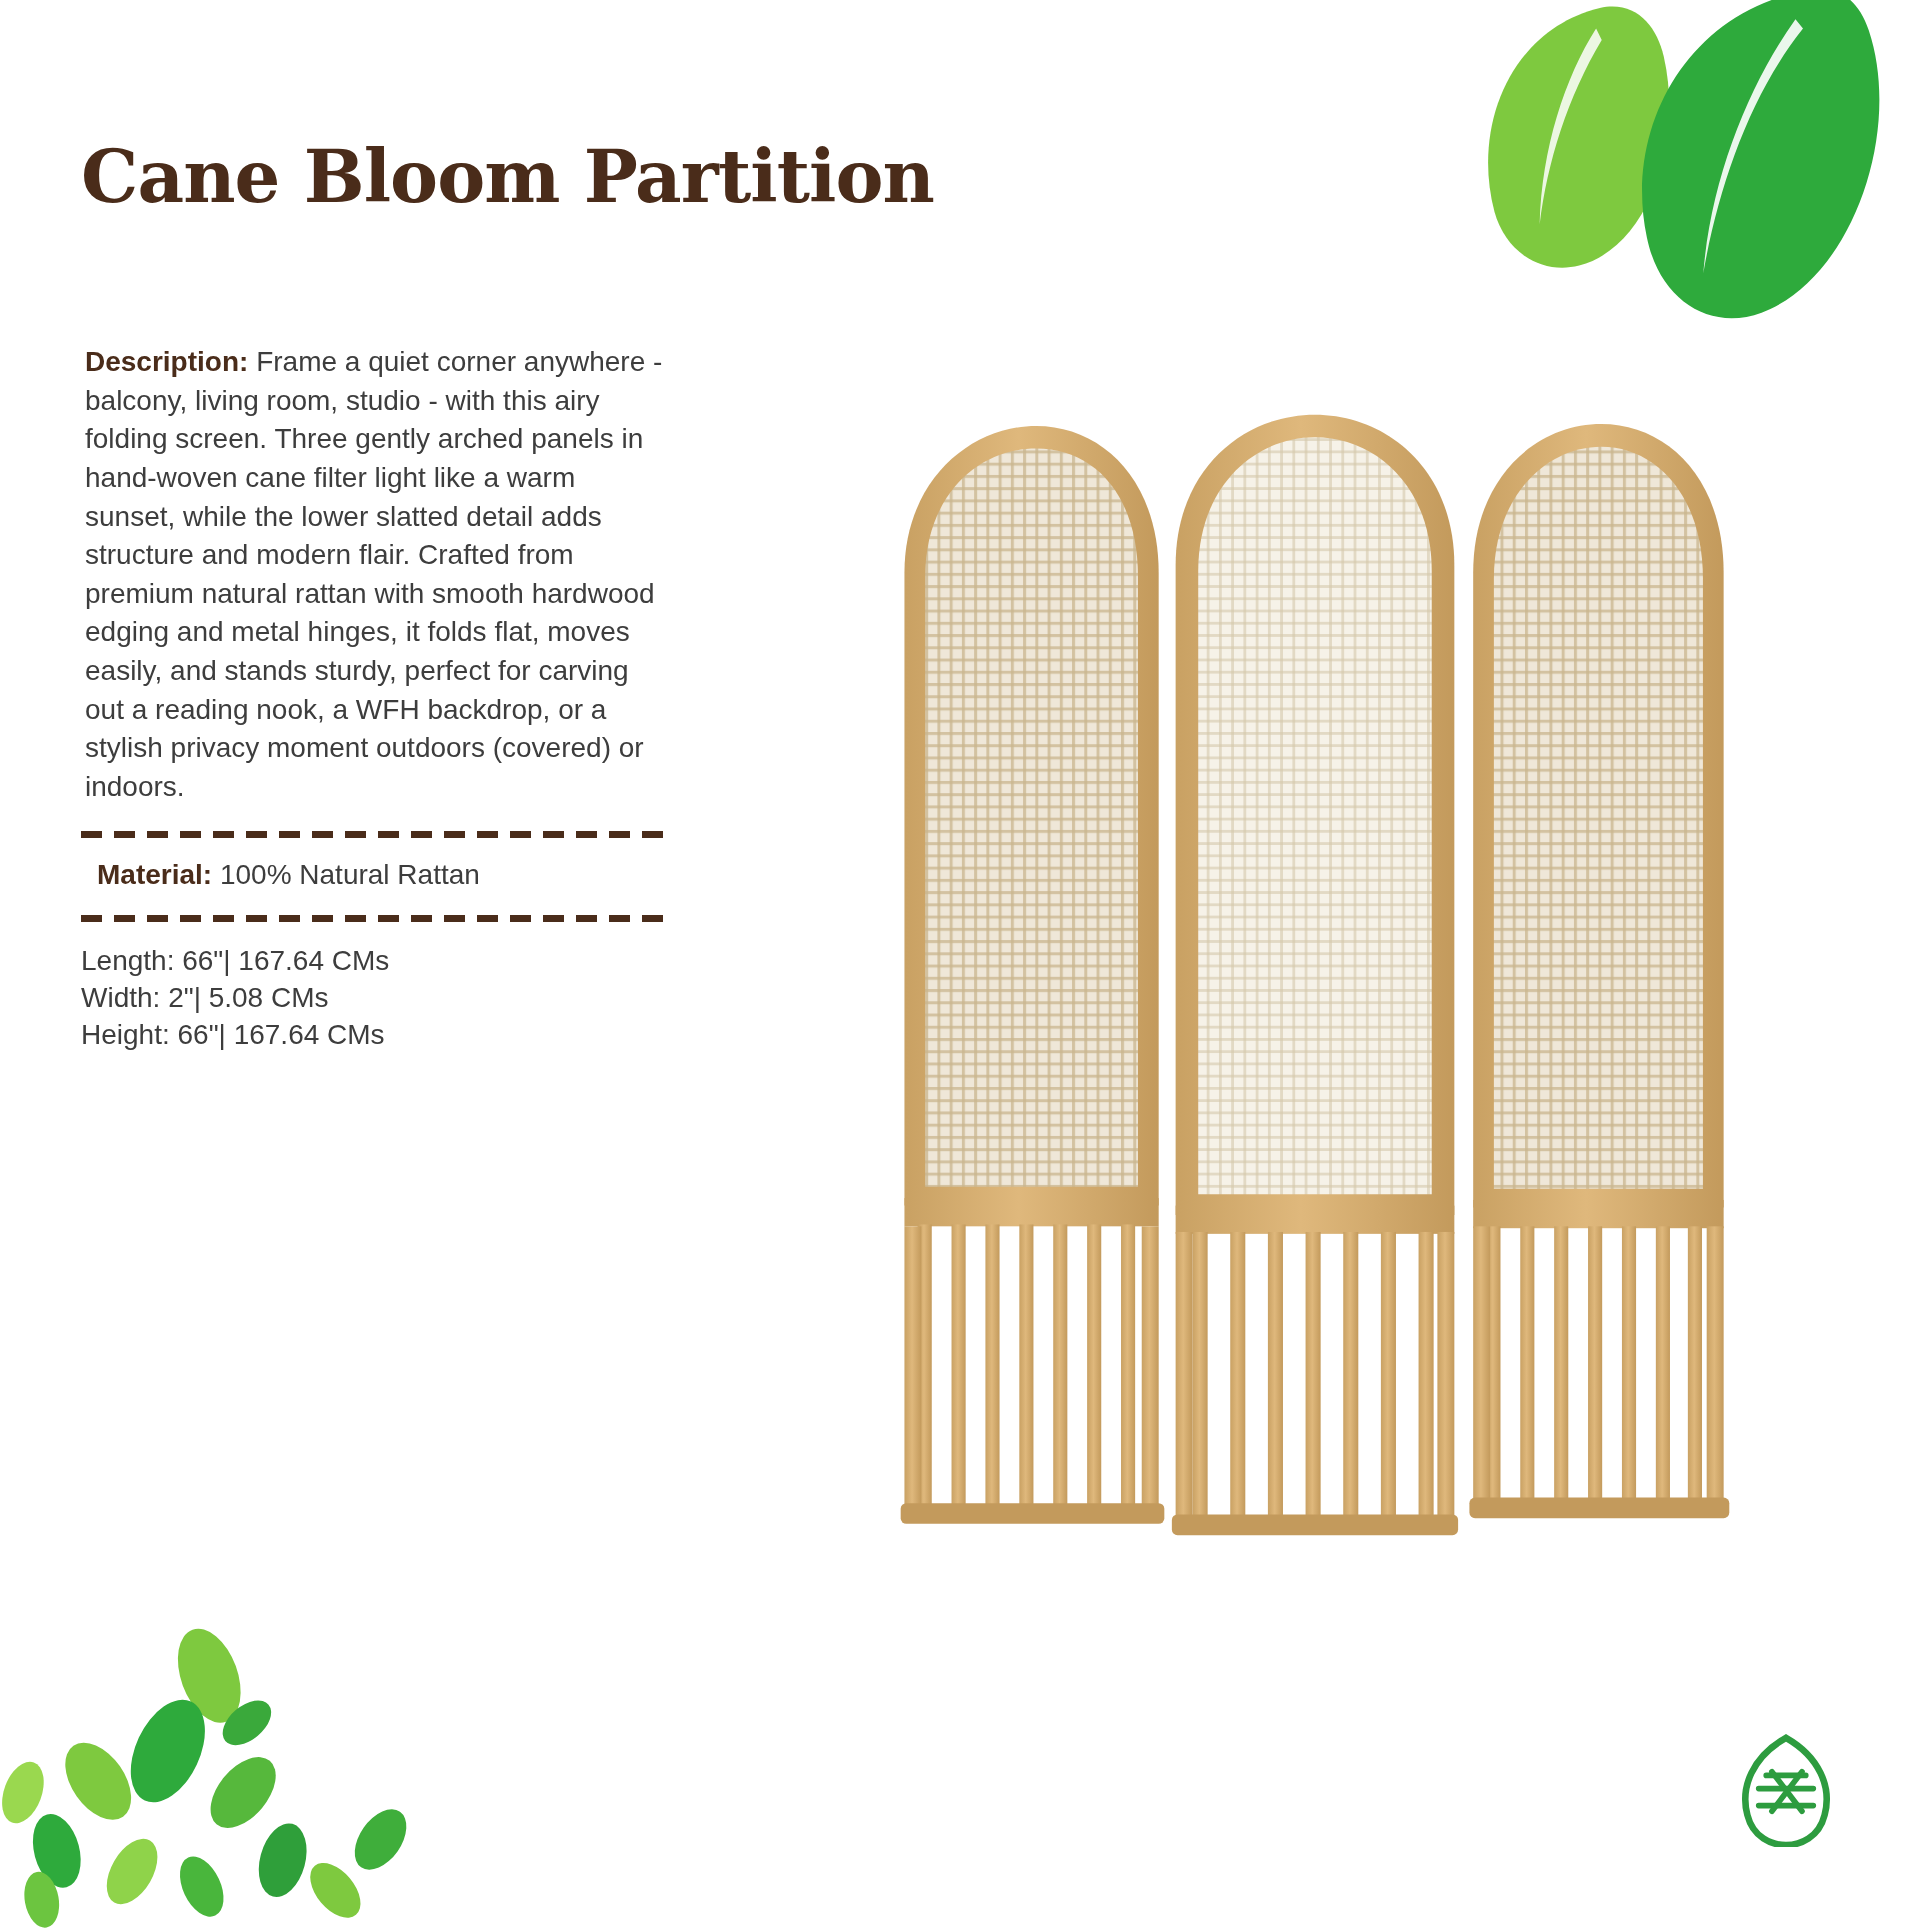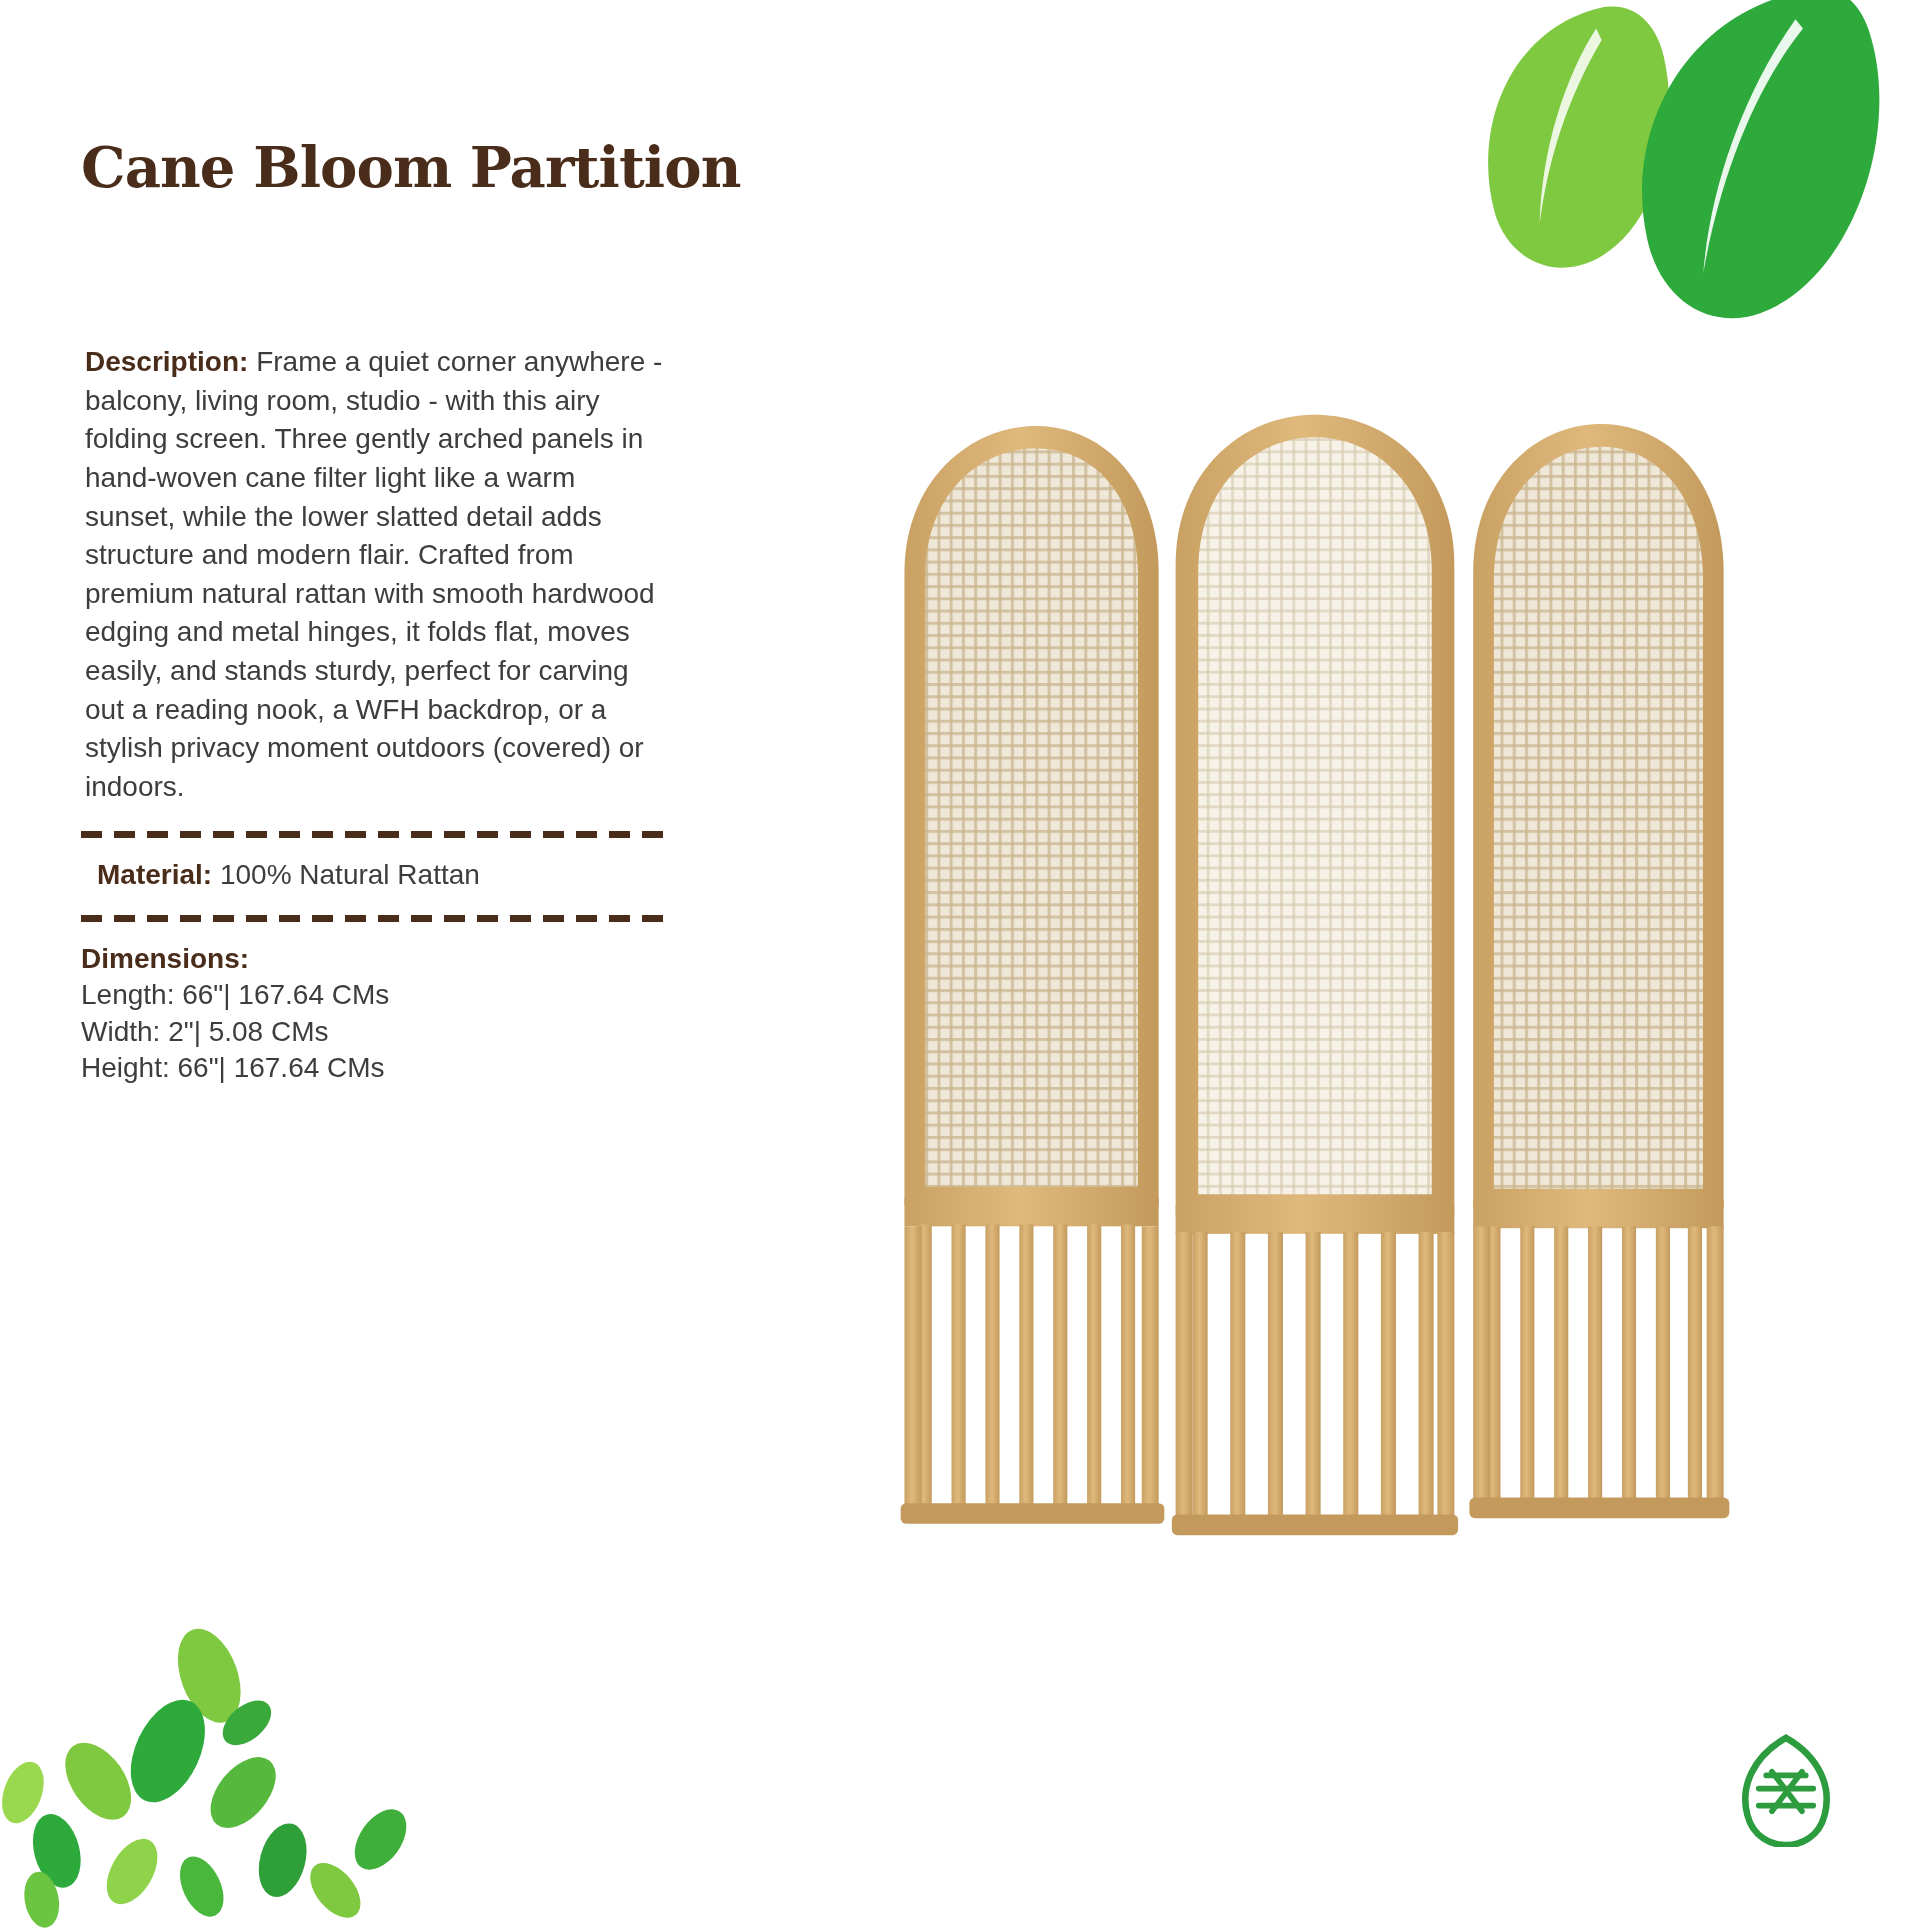--- a/index.html
+++ b/index.html
@@ -25,21 +25,21 @@
     pointer-events: none;
   }
 
   
   .page-title {
     position: absolute;
     left: 81px;
     top: 134px;
     font-family: "DejaVu Serif", serif;
     font-weight: bold;
-    font-size: 56px;
+    font-size: 72px;
     letter-spacing: -0.9px;
     color: #4a2c1a;
     white-space: nowrap;
   }
 
   
   .text-col {
     position: absolute;
     left: 81px;
     top: 339px;
@@ -141,21 +141,20 @@
 <div class="text-col">
 
   <p class="desc"><span class="lbl">Description:</span><span> Frame a quiet corner anywhere - balcony, living room, studio - with this airy folding screen. Three gently arched panels in hand-woven cane filter light like a warm sunset, while the lower slatted detail adds structure and modern flair. Crafted from premium natural rattan with smooth hardwood edging and metal hinges, it folds flat, moves easily, and stands sturdy, perfect for carving out a reading nook, a WFH backdrop, or a stylish privacy moment outdoors (covered) or indoors.</span></p>
 
   <div class="divider"></div>
 
   <p class="material"><span class="lbl">Material:</span><span> 100% Natural Rattan</span></p>
 
   <div class="divider"></div>
 
-  <p class="dims-title">Dimensions:</p>
   <p class="dims-line">Length: 66"| 167.64 CMs</p>
   <p class="dims-line">Width: 2"| 5.08 CMs</p>
   <p class="dims-line">Height: 66"| 167.64 CMs</p>
 </div>
 
 <div class="product-area">
   <svg width="942" height="1177" viewBox="0 0 1000 1250" xmlns="http://www.w3.org/2000/svg">
     <defs>
       <pattern id="cane" width="13" height="13" patternUnits="userSpaceOnUse">
         <rect width="13" height="13" fill="#efe7d8"></rect>

